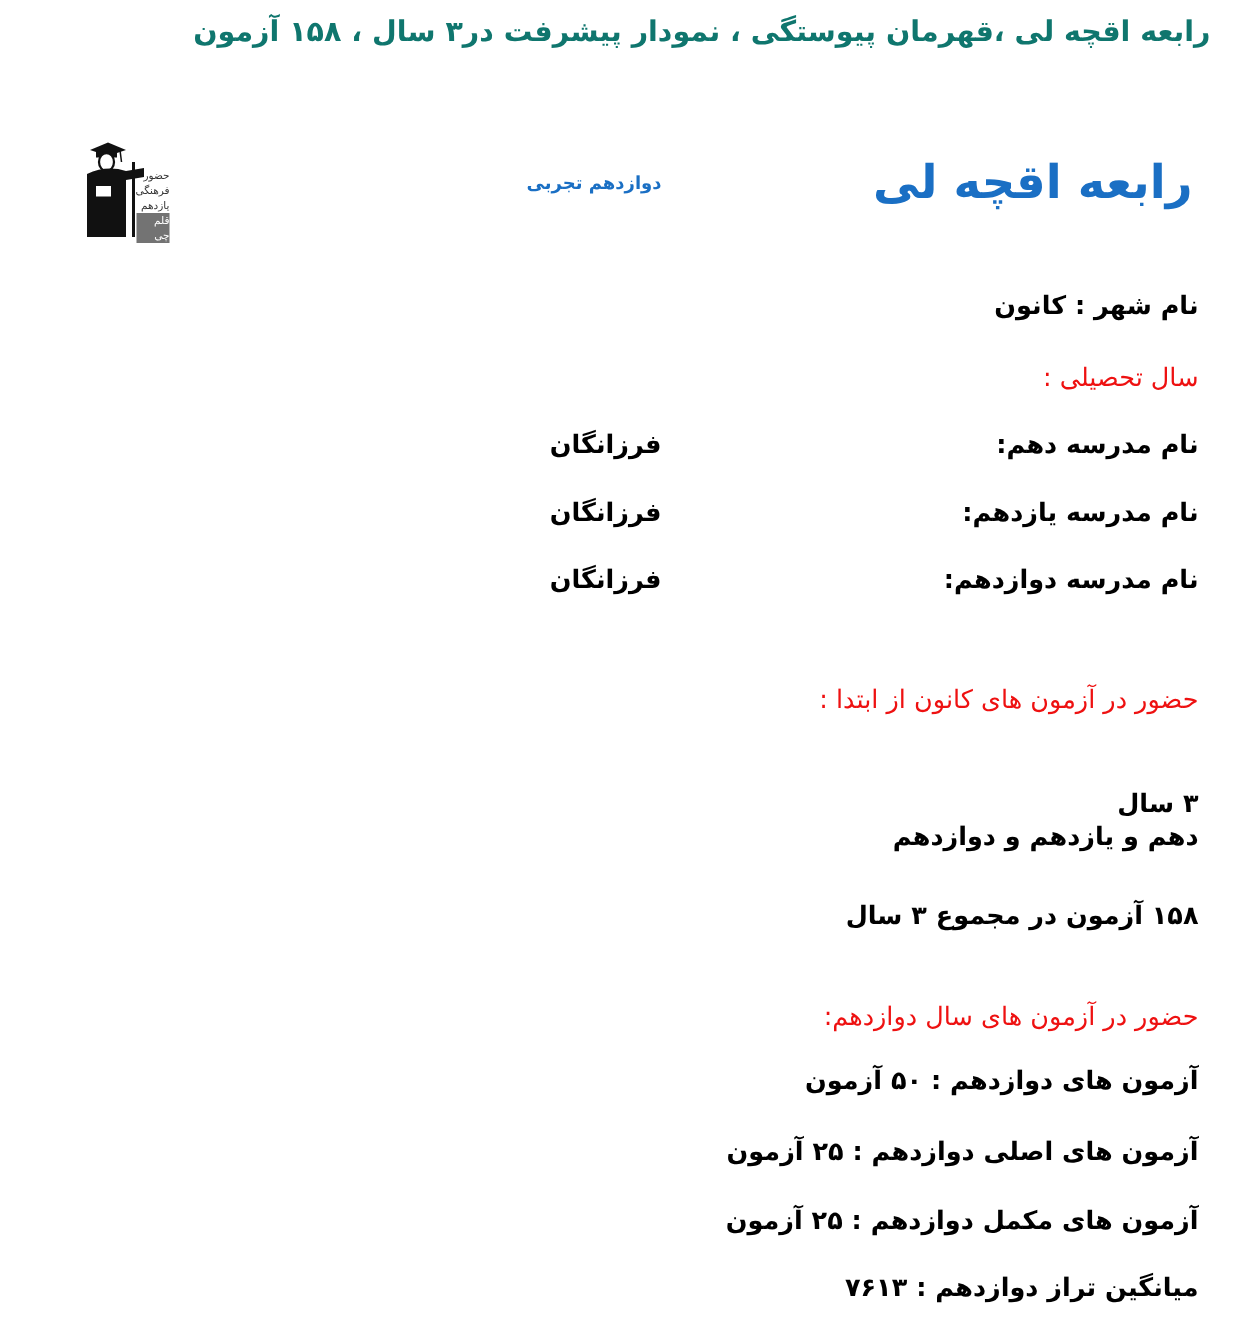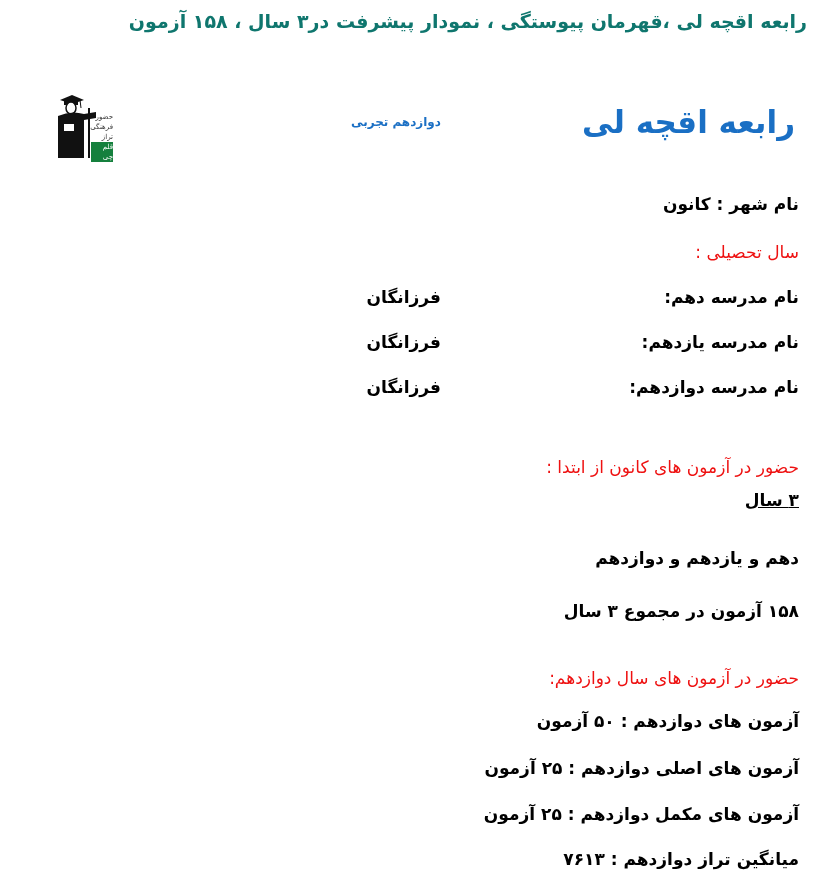--- a/index.html
+++ b/index.html
@@ -87,39 +87,39 @@
 
     <path d="M4 22 Q17 16 30 20 L42 18 L42 24 L30 26 L30 64 L4 64 Z" fill="#111"></path>
 
     <rect x="10" y="30" width="10" height="7" fill="#fff"></rect>
 
     <rect x="34" y="14" width="2" height="50" fill="#111"></rect>
   </svg>
   <div style="position:absolute; left:37px; top:18px; font-size:7px; line-height:10px; color:#333; font-family:'DejaVu Sans',sans-serif; direction:rtl; text-align:right; width:22px;">
     <div>حضور</div>
     <div>فرهنگی</div>
-    <div>تراز</div>
-    <div style="background:#15803d;color:#fff;">قلم چی</div>
+    <div>یازدهم</div>
+    <div style="background:#737373;color:#fff;">قلم چی</div>
   </div>
 </div>
 
 <div class="abs rtl line" style="top:194px;">نام شهر : کانون</div>
 <div class="abs rtl line red" style="top:242px;">سال تحصیلی :</div>
 
 <div class="abs rtl line" style="top:287px;">نام مدرسه دهم:</div>
 <div class="abs rtl value-col" style="top:287px;">فرزانگان</div>
 
 <div class="abs rtl line" style="top:332px;">نام مدرسه یازدهم:</div>
 <div class="abs rtl value-col" style="top:332px;">فرزانگان</div>
 
 <div class="abs rtl line" style="top:377px;">نام مدرسه دوازدهم:</div>
 <div class="abs rtl value-col" style="top:377px;">فرزانگان</div>
 
 <div class="abs rtl line red" style="top:457px;">حضور در آزمون های کانون از ابتدا :</div>
-<div class="abs rtl line" style="top:490px;text-decoration:underline;">۳ سال</div>
+<div class="abs rtl line" style="top:526px;">۳ سال</div>
 <div class="abs rtl line" style="top:548px;">دهم و یازدهم و دوازدهم</div>
 <div class="abs rtl line" style="top:601px;">۱۵۸ آزمون در مجموع ۳ سال</div>
 
 <div class="abs rtl line red" style="top:668px;">حضور در آزمون های سال دوازدهم:</div>
 <div class="abs rtl line" style="top:711px;">آزمون های دوازدهم : ۵۰ آزمون</div>
 <div class="abs rtl line" style="top:758px;">آزمون های اصلی دوازدهم : ۲۵ آزمون</div>
 <div class="abs rtl line" style="top:804px;">آزمون های مکمل دوازدهم : ۲۵ آزمون</div>
 <div class="abs rtl line" style="top:849px;">میانگین تراز دوازدهم : ۷۶۱۳</div>
 
 </body></html>

